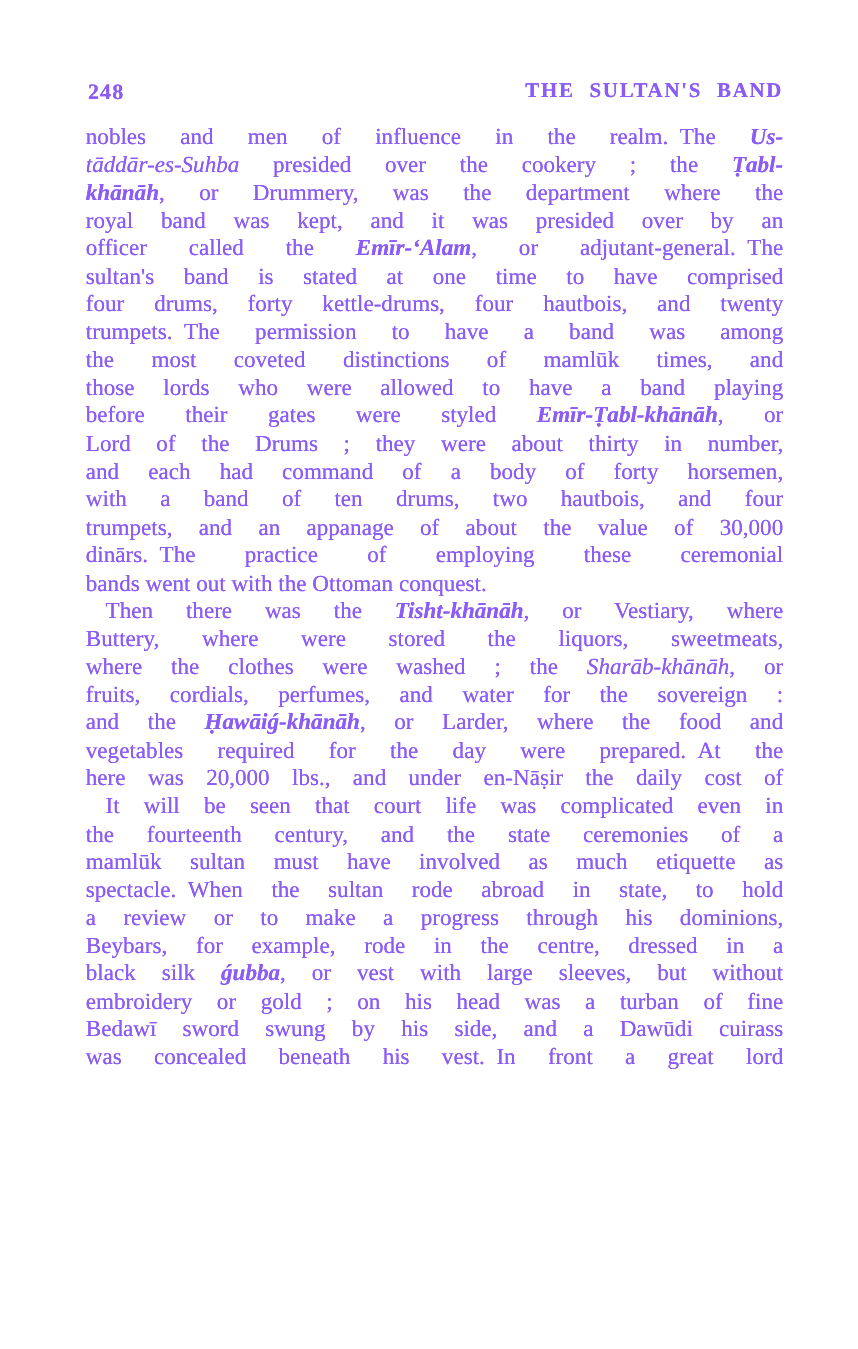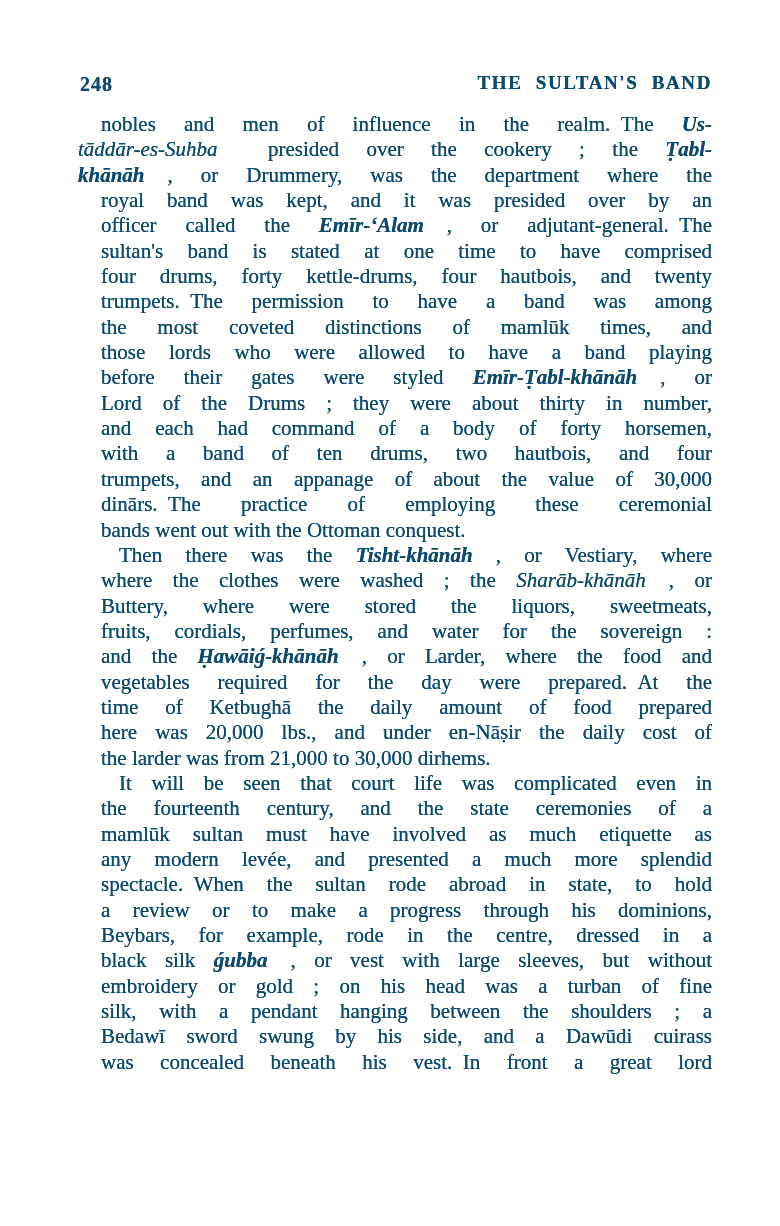--- a/index.html
+++ b/index.html
@@ -7,21 +7,21 @@
     padding: 0;
     background: #ffffff;
   }
   .page {
     position: relative;
     width: 739px;
     height: 1226px;
     background: #ffffff;
     overflow: hidden;
     font-family: "Liberation Serif", "DejaVu Serif", serif;
-    color: #0c4a6e;
+    color: #8b5cf6;
   }
   .running-head {
     position: absolute;
     top: 72px;
     left: 78px;
     width: 634px;
     height: 26px;
   }
   .folio {
     position: absolute;
@@ -52,21 +52,21 @@
     line-height: 25.35px;
     text-align: justify;
     text-align-last: justify;
     text-shadow: 0 0 0.45px currentColor;
     white-space: normal;
   }
   .line.last { text-align-last: left; }
   .line.indent { text-indent: 18px; }
   .i  { font-style: italic; }
   .bi { font-style: italic; font-weight: bold; }
-  .n  { font-style: normal; margin-left: 23px; }
+  .n  { font-style: normal; }
 </style>
 </head>
 <body>
 
 <div class="page">
   <div class="running-head">
     <span class="folio">248</span>
     <div class="head-title">THE SULTAN'S BAND</div>
   </div>
   <div class="body-text">
@@ -84,37 +84,33 @@
         <div class="line"><span class="n">before their gates were styled </span><span class="bi">Emīr-Ṭabl-khānāh</span><span class="n">, or</span></div>
         <div class="line"><span class="n">Lord of the Drums ; they were about thirty in number,</span></div>
         <div class="line"><span class="n">and each had command of a body of forty horsemen,</span></div>
         <div class="line"><span class="n">with a band of ten drums, two hautbois, and four</span></div>
         <div class="line"><span class="n">trumpets, and an appanage of about the value of 30,000</span></div>
         <div class="line"><span class="n">dinārs. The practice of employing these ceremonial</span></div>
         <div class="line last"><span class="n">bands went out with the Ottoman conquest.</span></div>
       </div>
       <div class="paragraph">
         <div class="line indent"><span class="n">Then there was the </span><span class="bi">Tisht-khānāh</span><span class="n">, or Vestiary, where</span></div>
+        <div class="line"><span class="n">Buttery, where were stored the liquors, sweetmeats,</span></div>
         <div class="line"><span class="n">where the clothes were washed ; the </span><span class="i">Sharāb-khānāh</span><span class="n">, or</span></div>
-        <div class="line"><span class="n">Buttery, where were stored the liquors, sweetmeats,</span></div>
         <div class="line"><span class="n">fruits, cordials, perfumes, and water for the sovereign :</span></div>
         <div class="line"><span class="n">and the </span><span class="bi">Ḥawāiǵ-khānāh</span><span class="n">, or Larder, where the food and</span></div>
         <div class="line"><span class="n">vegetables required for the day were prepared. At the</span></div>
-        <div class="line"><span class="n">time of Ketbughā the daily amount of food prepared</span></div>
         <div class="line"><span class="n">here was 20,000 lbs., and under en-Nāṣir the daily cost of</span></div>
-        <div class="line last"><span class="n">the larder was from 21,000 to 30,000 dirhems.</span></div>
       </div>
       <div class="paragraph">
         <div class="line indent"><span class="n">It will be seen that court life was complicated even in</span></div>
         <div class="line"><span class="n">the fourteenth century, and the state ceremonies of a</span></div>
         <div class="line"><span class="n">mamlūk sultan must have involved as much etiquette as</span></div>
-        <div class="line"><span class="n">any modern levée, and presented a much more splendid</span></div>
         <div class="line"><span class="n">spectacle. When the sultan rode abroad in state, to hold</span></div>
         <div class="line"><span class="n">a review or to make a progress through his dominions,</span></div>
         <div class="line"><span class="n">Beybars, for example, rode in the centre, dressed in a</span></div>
         <div class="line"><span class="n">black silk </span><span class="bi">ǵubba</span><span class="n">, or vest with large sleeves, but without</span></div>
         <div class="line"><span class="n">embroidery or gold ; on his head was a turban of fine</span></div>
-        <div class="line"><span class="n">silk, with a pendant hanging between the shoulders ; a</span></div>
         <div class="line"><span class="n">Bedawī sword swung by his side, and a Dawūdi cuirass</span></div>
         <div class="line"><span class="n">was concealed beneath his vest. In front a great lord</span></div>
       </div>
     </div>
 </div>
 
 </body></html>

